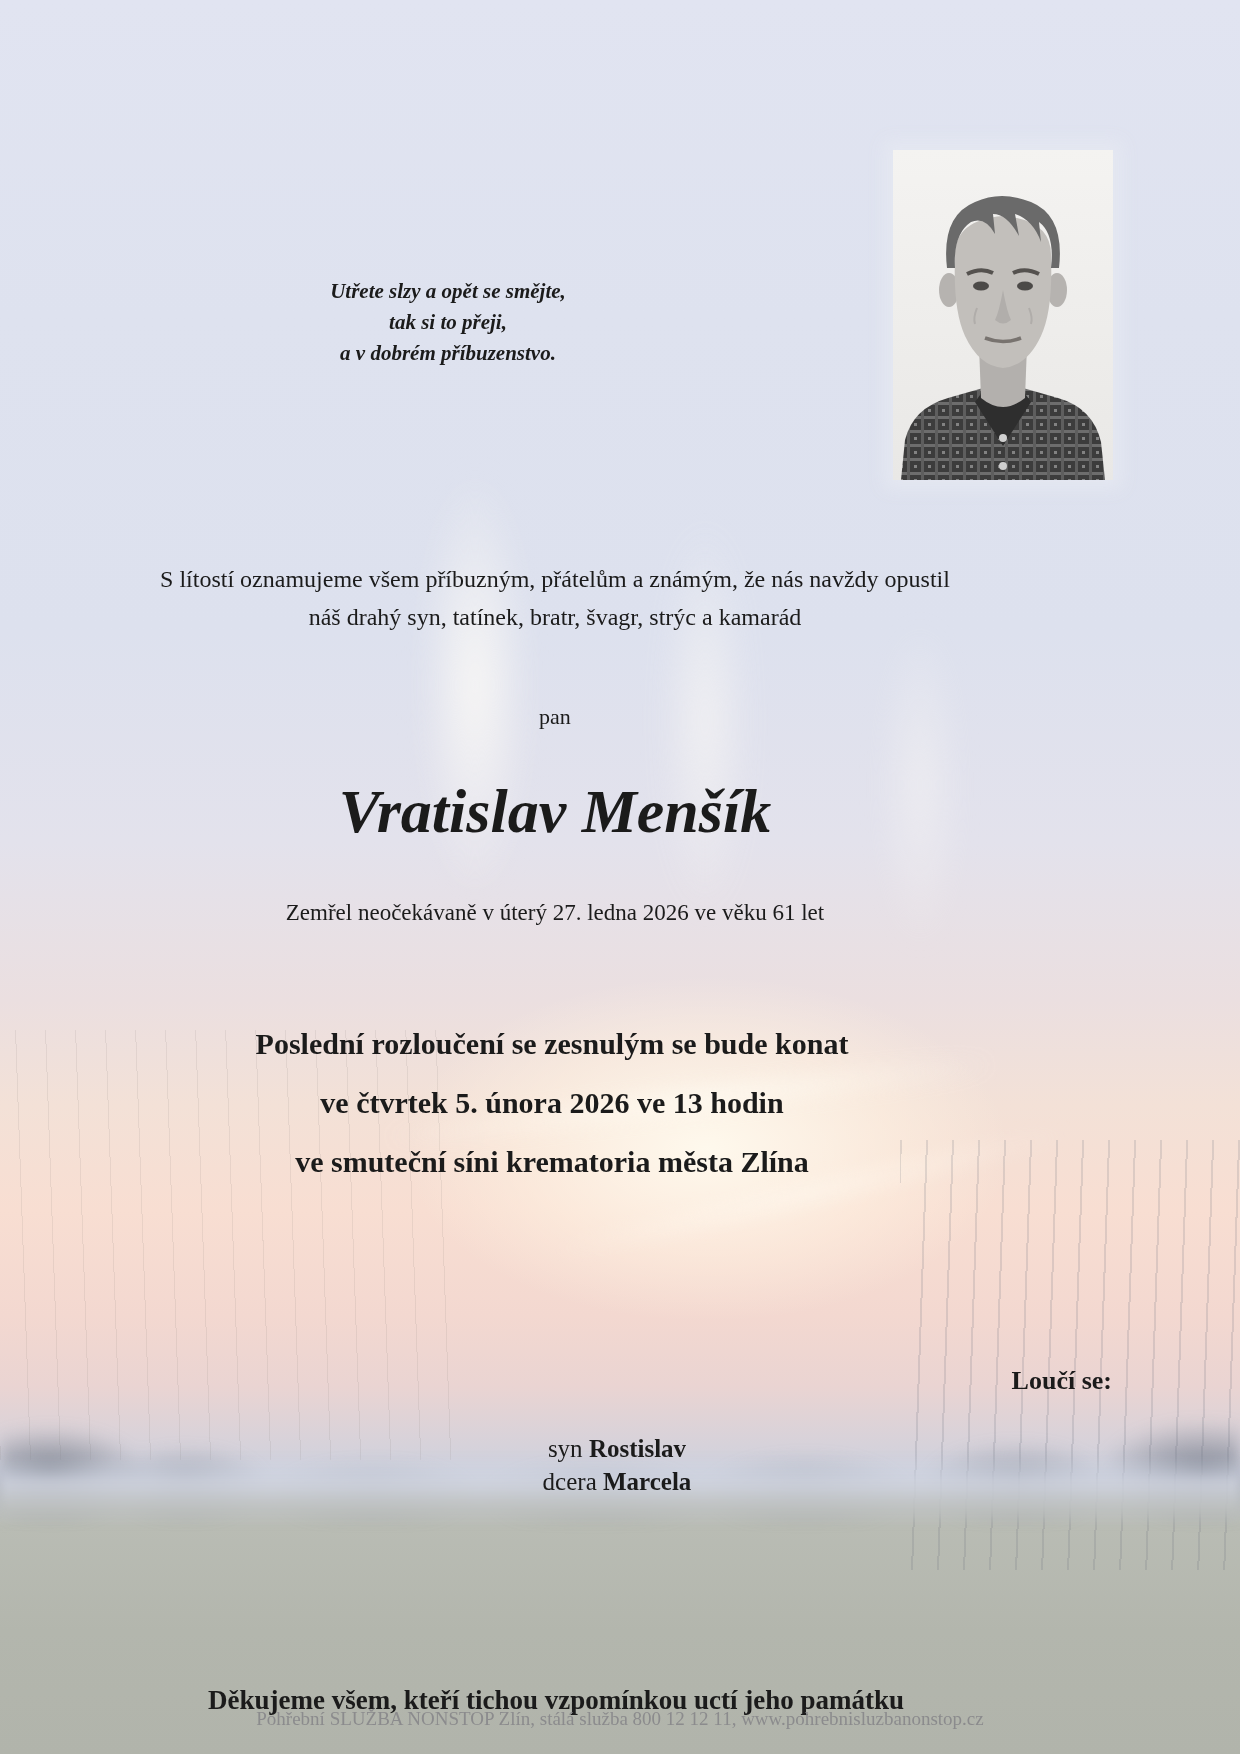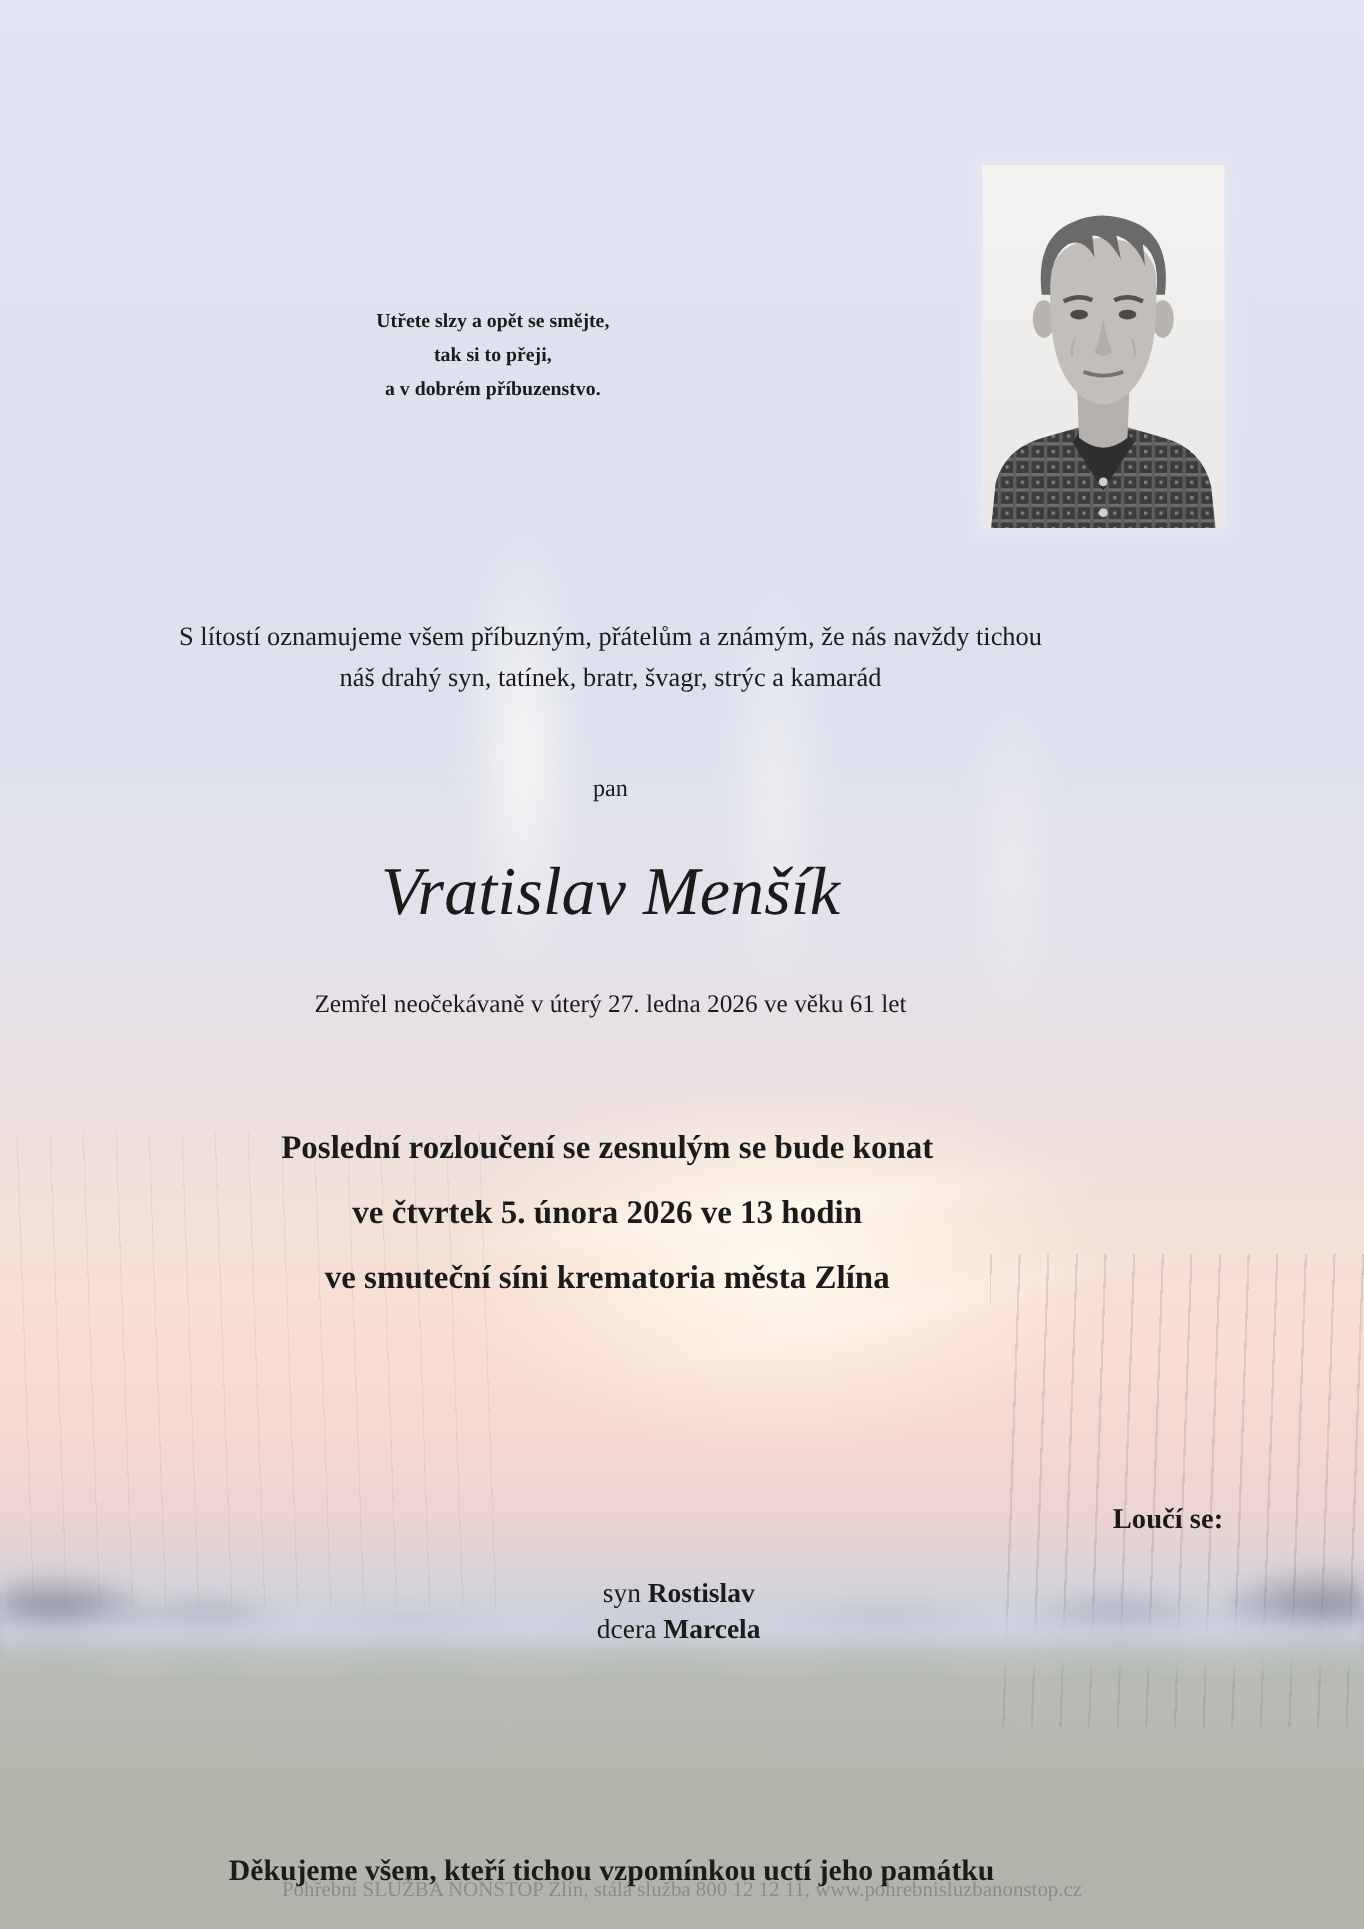--- a/index.html
+++ b/index.html
@@ -37,25 +37,25 @@
       rgba(188,191,188,.9) 80%, rgba(179,182,173,0));filter:blur(4px);}
 
   
   .photo{left:893px;top:150px;width:220px;height:330px;
       box-shadow:0 0 16px 9px rgba(229,232,241,0.95), inset 0 0 18px 9px rgba(238,240,246,0.55);
       background:#f6f5f3;}
   .photo svg{display:block;width:100%;height:100%;}
 
   
   .txt{color:#1b1b1b;text-align:center;}
-  .motto{left:258px;top:276px;width:380px;font-size:18px;line-height:31px;
-      font-weight:bold;}
+  .motto{left:258px;top:276px;width:380px;font-size:21px;line-height:31px;
+      font-weight:bold;font-style:italic;}
   .announce{left:60px;top:560px;width:990px;font-size:24px;line-height:38px;}
   .salutation{left:60px;top:704px;width:990px;font-size:22px;}
-  .name{left:60px;top:776px;width:990px;font-size:62px;font-weight:normal;font-style:italic;}
+  .name{left:60px;top:776px;width:990px;font-size:62px;font-weight:bold;font-style:italic;}
   .death{left:60px;top:900px;width:990px;font-size:23px;}
   .ceremony{left:52px;top:1014px;width:1000px;font-size:30px;line-height:59px;font-weight:bold;}
   .farewell{left:122px;top:1366px;width:990px;font-size:25px;}
   .farewell .head{font-size:26px;font-weight:bold;margin-bottom:36px;text-align:right;}
   .farewell .mourner{line-height:33px;}
   .farewell .extra{margin-top:30px;}
   .bold{font-weight:bold;}
   .thanks{left:56px;top:1685px;width:1000px;font-size:27px;font-weight:bold;}
   .footer{left:0;top:1708px;width:1240px;font-size:19px;color:#8b8b8d;}
 </style>
@@ -118,21 +118,21 @@
     </svg>
   </div>
 
   <div class="abs txt motto">
     <div>Utřete slzy a opět se smějte,</div>
     <div>tak si to přeji,</div>
     <div>a v dobrém příbuzenstvo.</div>
   </div>
 
   <div class="abs txt announce">
-    <div>S lítostí oznamujeme všem příbuzným, přátelům a známým, že nás navždy tichou</div>
+    <div>S lítostí oznamujeme všem příbuzným, přátelům a známým, že nás navždy opustil</div>
     <div>náš drahý syn, tatínek, bratr, švagr, strýc a kamarád</div>
   </div>
 
   <div class="abs txt salutation">pan</div>
 
   <div class="abs txt name">Vratislav Menšík</div>
 
   <div class="abs txt death">Zemřel neočekávaně v úterý 27. ledna 2026 ve věku 61 let</div>
 
   <div class="abs txt ceremony">

